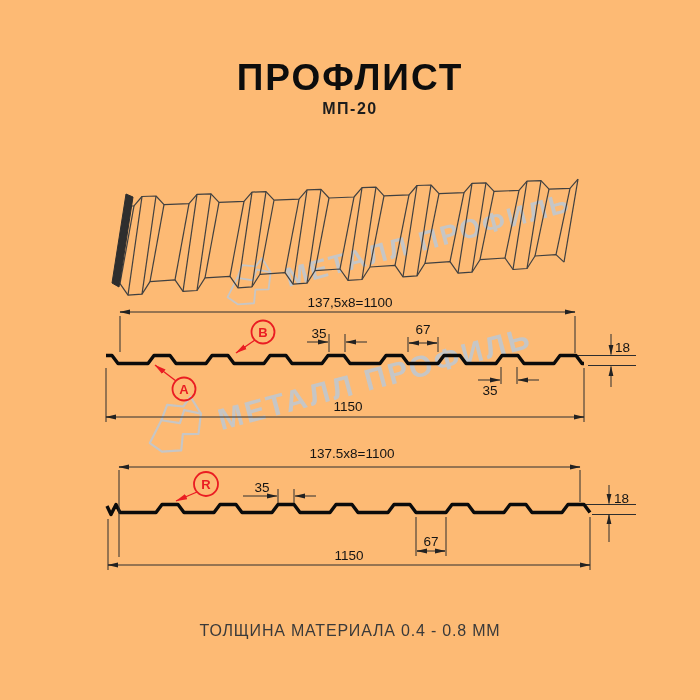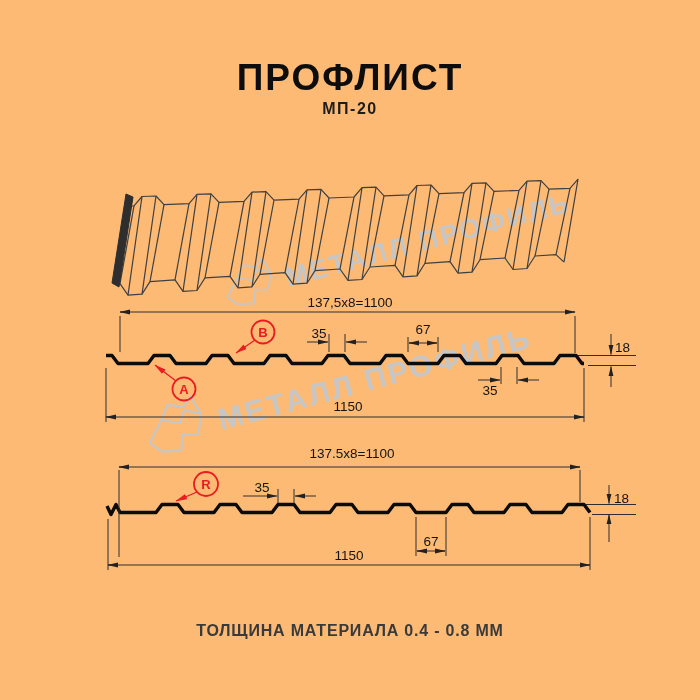--- a/index.html
+++ b/index.html
@@ -3,21 +3,21 @@
 <meta charset="utf-8">
 <style>
   html,body{margin:0;padding:0;background:#fff;}
   #page{position:relative;width:700px;height:700px;background:#fdba74;overflow:hidden;
         font-family:"Liberation Sans",sans-serif;}
   .title{position:absolute;left:0;top:57px;width:700px;text-align:center;
          font-size:37px;font-weight:bold;letter-spacing:2px;color:#0d0d0d;}
   .subtitle{position:absolute;left:0;top:100px;width:700px;text-align:center;
          font-size:16px;font-weight:bold;letter-spacing:1.5px;color:#1d1d1d;}
   .caption{position:absolute;left:0;top:622px;width:700px;text-align:center;
-         font-size:16px;font-weight:bold;letter-spacing:.8px;color:#3a3a3a;}
+         font-size:16px;font-weight:normal;letter-spacing:.8px;color:#3a3a3a;}
   svg{position:absolute;left:0;top:0;}
   .dl{stroke:#2e2e2e;stroke-width:1;fill:none;}
   .prof{stroke:#0b0b0b;stroke-width:3.4;fill:none;stroke-linejoin:round;stroke-linecap:butt;}
   .sheet{stroke:#404040;stroke-width:1.2;fill:none;stroke-linejoin:round;}
   .rl{stroke:#ea1c22;stroke-width:1.3;fill:none;}
   .redc{stroke:#ea1c22;stroke-width:1.8;fill:none;}
   .dim-text{font-family:"Liberation Sans",sans-serif;font-size:13.5px;fill:#141414;}
   .red-text{font-family:"Liberation Sans",sans-serif;font-size:13px;font-weight:bold;fill:#ea1c22;}
   .wmtext{font-family:"Liberation Sans",sans-serif;font-weight:bold;fill:#c6c6c6;letter-spacing:2.5px;}
   .wmlogo{stroke:#c6c6c6;stroke-width:2.3;fill:none;stroke-linejoin:round;}

